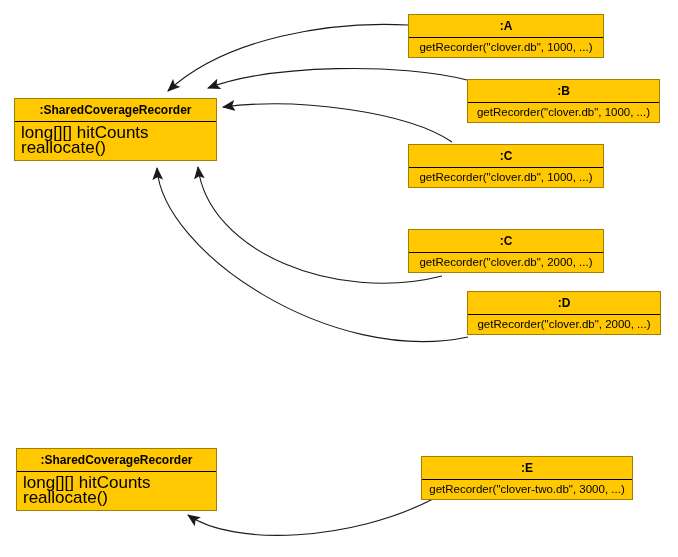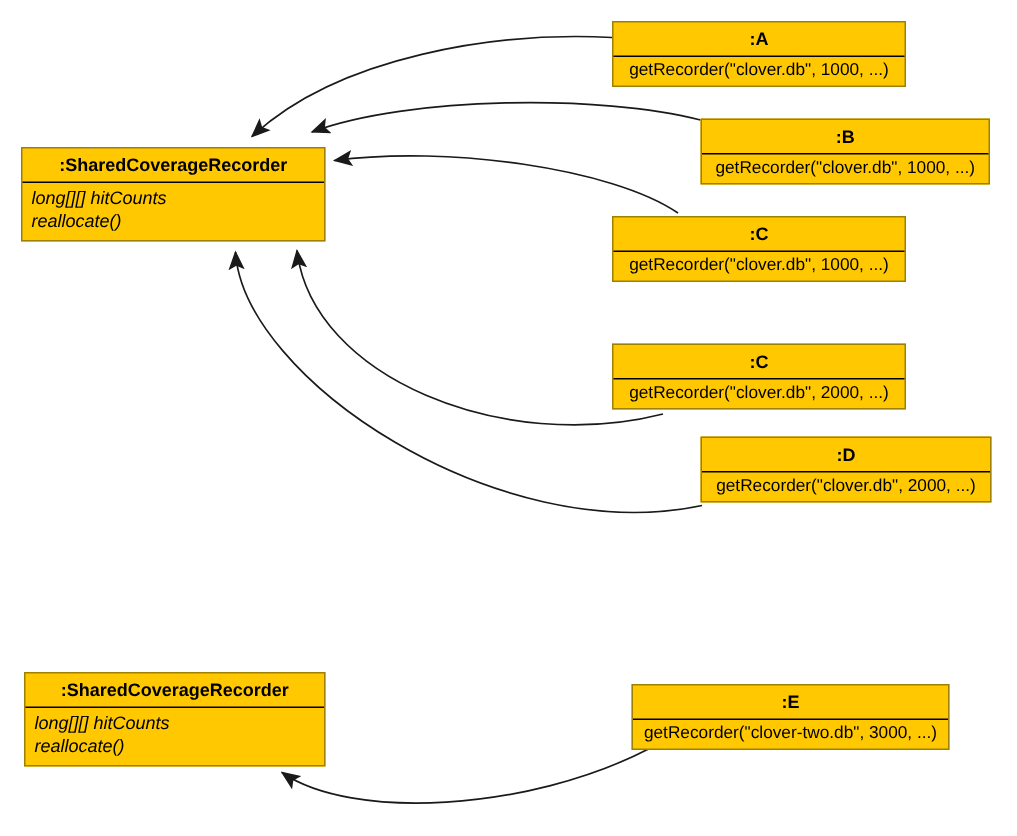--- a/index.html
+++ b/index.html
@@ -28,26 +28,25 @@
     white-space:nowrap;
   }
   .uml-method{
     font-size:11.5px;
     color:#000000;
     text-align:center;
     padding:3px 3px 4px 3px;
     white-space:nowrap;
   }
   .uml-attrs{
-    font-size:12px;
+    font-size:17px;
     color:#000000;
     text-align:left;
     padding:3px 18px 5px 6px;
     line-height:15px;
-    font-style:italic;
   }
   .uml-attrs div{white-space:nowrap;}
   
   #box-rec1{left:14px;top:98px;width:203px;}
   #box-a   {left:408px;top:14px;width:196px;}
   #box-b   {left:467px;top:79px;width:193px;}
   #box-c1  {left:408px;top:144px;width:196px;}
   #box-c2  {left:408px;top:229px;width:196px;}
   #box-d   {left:467px;top:291px;width:194px;}
   #box-rec2{left:16px;top:448px;width:201px;}

